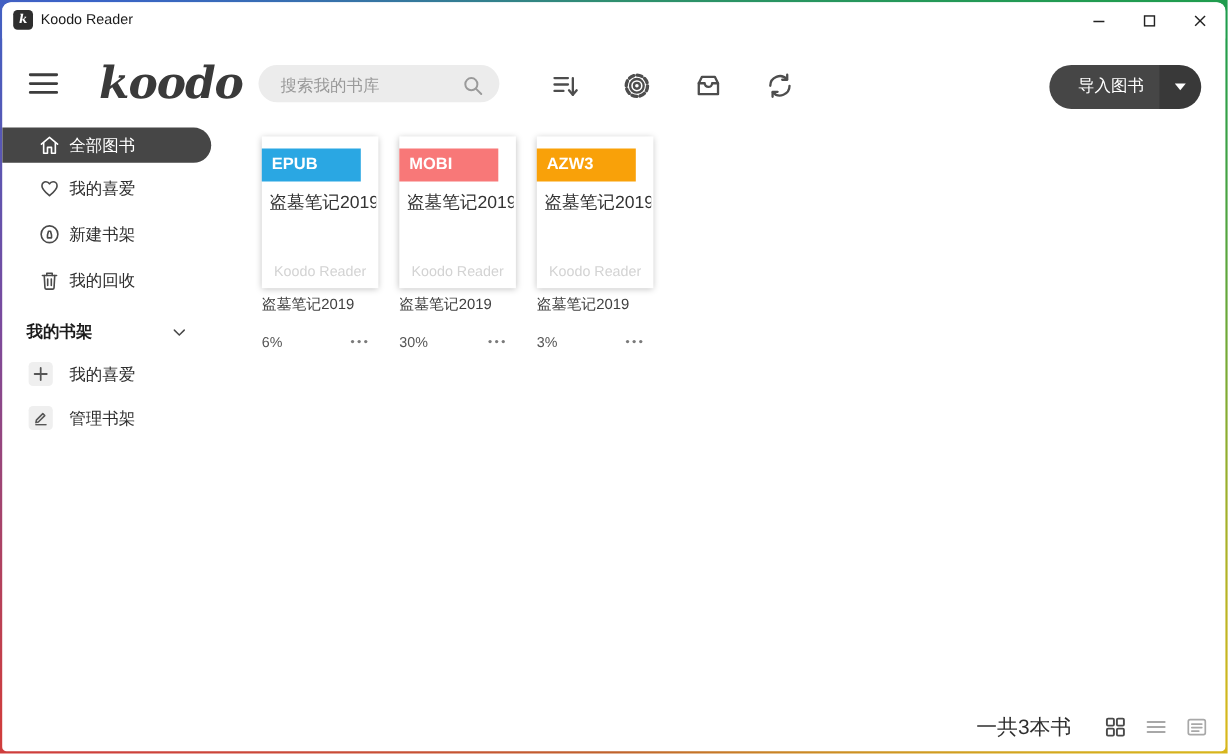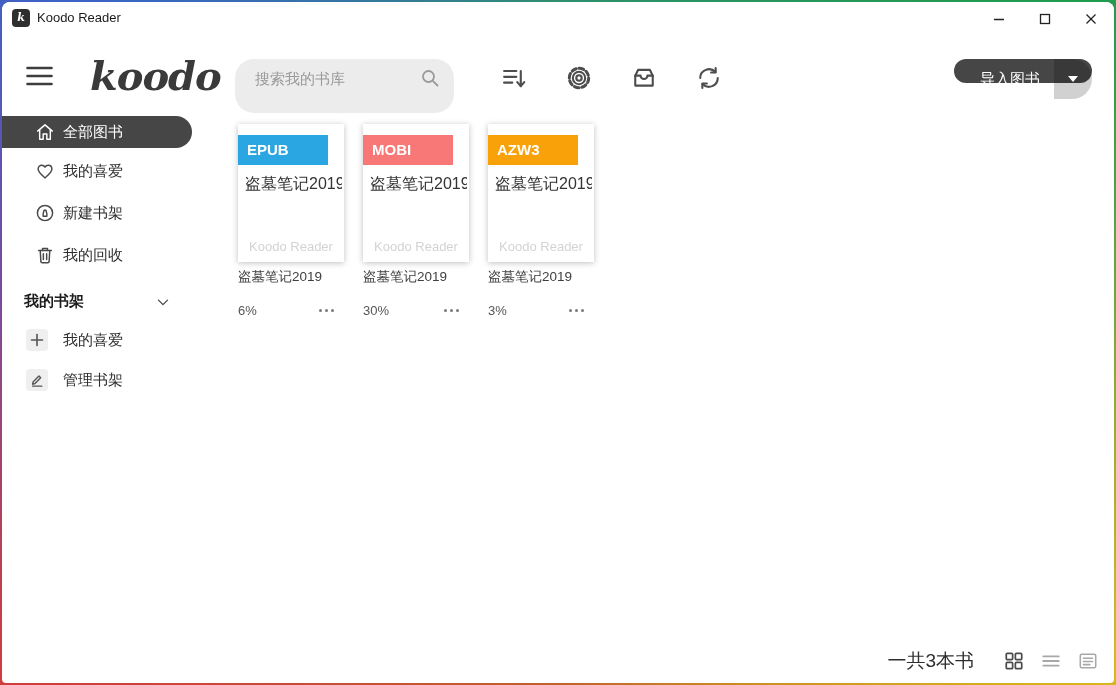--- a/index.html
+++ b/index.html
@@ -25,38 +25,38 @@
   .win-btn { width:46px; height:33px; display:flex; align-items:center; justify-content:center; }
   .win-btn svg { stroke:#222; stroke-width:1.3; fill:none; }
   
   .hamburger { position:absolute; left:24px; top:63px; width:27px; height:22px; }
   .hamburger svg { stroke:#3d3d3d; stroke-width:2.6; stroke-linecap:round; }
   .logo {
     position:absolute; left:88px; top:50px;
     font:italic 800 40px "DejaVu Serif",serif; color:#3a3a3a; letter-spacing:-1px;
   }
   .searchbox {
-    position:absolute; left:233px; top:57px; width:219px; height:54px;
+    position:absolute; left:233px; top:57px; width:219px; height:34px;
     background:#ececec; border-radius:19px;
   }
   .searchbox input {
     position:absolute; left:20px; top:0; width:160px; height:38px;
     border:none; background:transparent; outline:none;
     font-size:15px; color:#333;
   }
   .searchbox input::placeholder { color:#9a9a9a; }
   .search-icon { position:absolute; right:12px; top:7px; }
   .tool-icon { position:absolute; top:62px; width:28px; height:28px; cursor:pointer; }
   .tool-icon svg { stroke:#4d4d4d; stroke-width:1.8; fill:none; stroke-linecap:round; stroke-linejoin:round; }
   .icon-sort { left:498px; }
   .icon-gear { left:563px; }
   .icon-inbox { left:628px; }
   .icon-sync { left:693px; }
   .import-btn {
-    position:absolute; left:952px; top:57px; width:138px; height:24px;
+    position:absolute; left:952px; top:57px; width:138px; height:40px;
     background:#464646; border-radius:20px; cursor:pointer; color:#fff;
   }
   .import-label { position:absolute; left:26px; top:0; line-height:40px; font-size:15px; }
   .import-arrow {
     position:absolute; right:0; top:0; width:38px; height:40px;
     background:rgba(0,0,0,0.18); border-radius:0 20px 20px 0;
     display:flex; align-items:center; justify-content:center;
   }
   .import-arrow .tri { width:0; height:0; border-left:5px solid transparent; border-right:5px solid transparent; border-top:6px solid #fff; }
   

